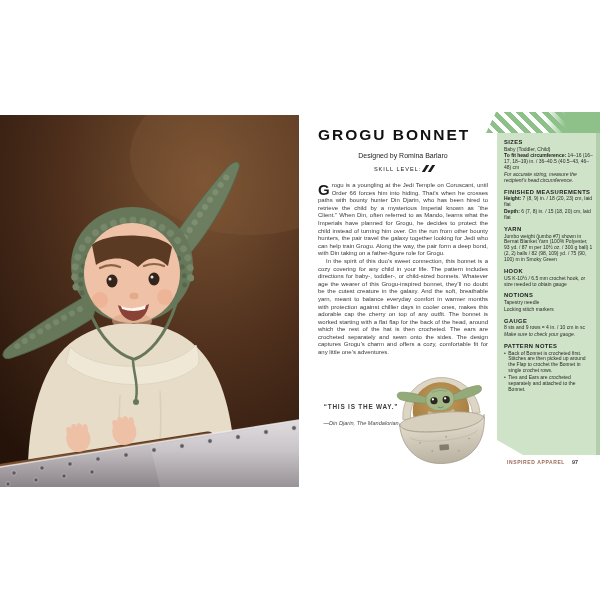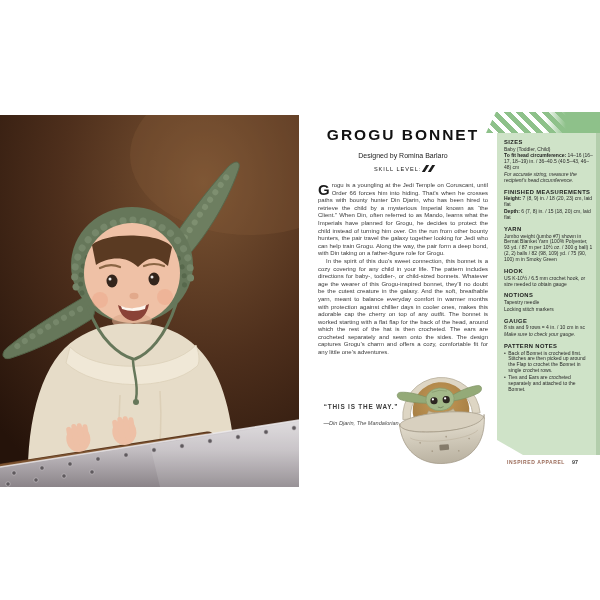--- a/index.html
+++ b/index.html
@@ -4,21 +4,21 @@
 <style>
   html,body{margin:0;padding:0;background:#ffffff;}
   .spread{position:relative;width:600px;height:600px;background:#ffffff;overflow:hidden;
           font-family:"Liberation Sans",sans-serif;}
 
   
   .photo{position:absolute;left:0;top:115px;width:299px;height:372px;display:block;}
 
   
   .col{position:absolute;left:318px;top:126px;width:170px;color:#333;}
-  .col h1{margin:0;text-align:center;font-size:15.5px;line-height:17px;font-weight:bold;
+  .col h1{margin:0;text-align:left;font-size:15.5px;line-height:17px;font-weight:bold;
           letter-spacing:2px;color:#111;}
   .designer{margin-top:9px;text-align:center;font-size:7px;color:#222;}
   .skill{margin-top:6px;text-align:center;font-size:5.6px;letter-spacing:1px;color:#222;
          display:flex;justify-content:center;align-items:center;gap:3px;}
   .slashes{display:inline-flex;gap:2.5px;}
   .slash{display:inline-block;width:2.6px;height:7px;background:#1c1c1c;transform:skewX(-32deg);}
   .p1,.p2{margin:0;font-size:6px;line-height:7.6px;text-align:justify;color:#3a3a3a;}
   .p1{margin-top:10px;}
   .p2{text-indent:8px;}
   .dropcap{float:left;font-size:15px;line-height:13px;font-weight:bold;color:#1a1a1a;

